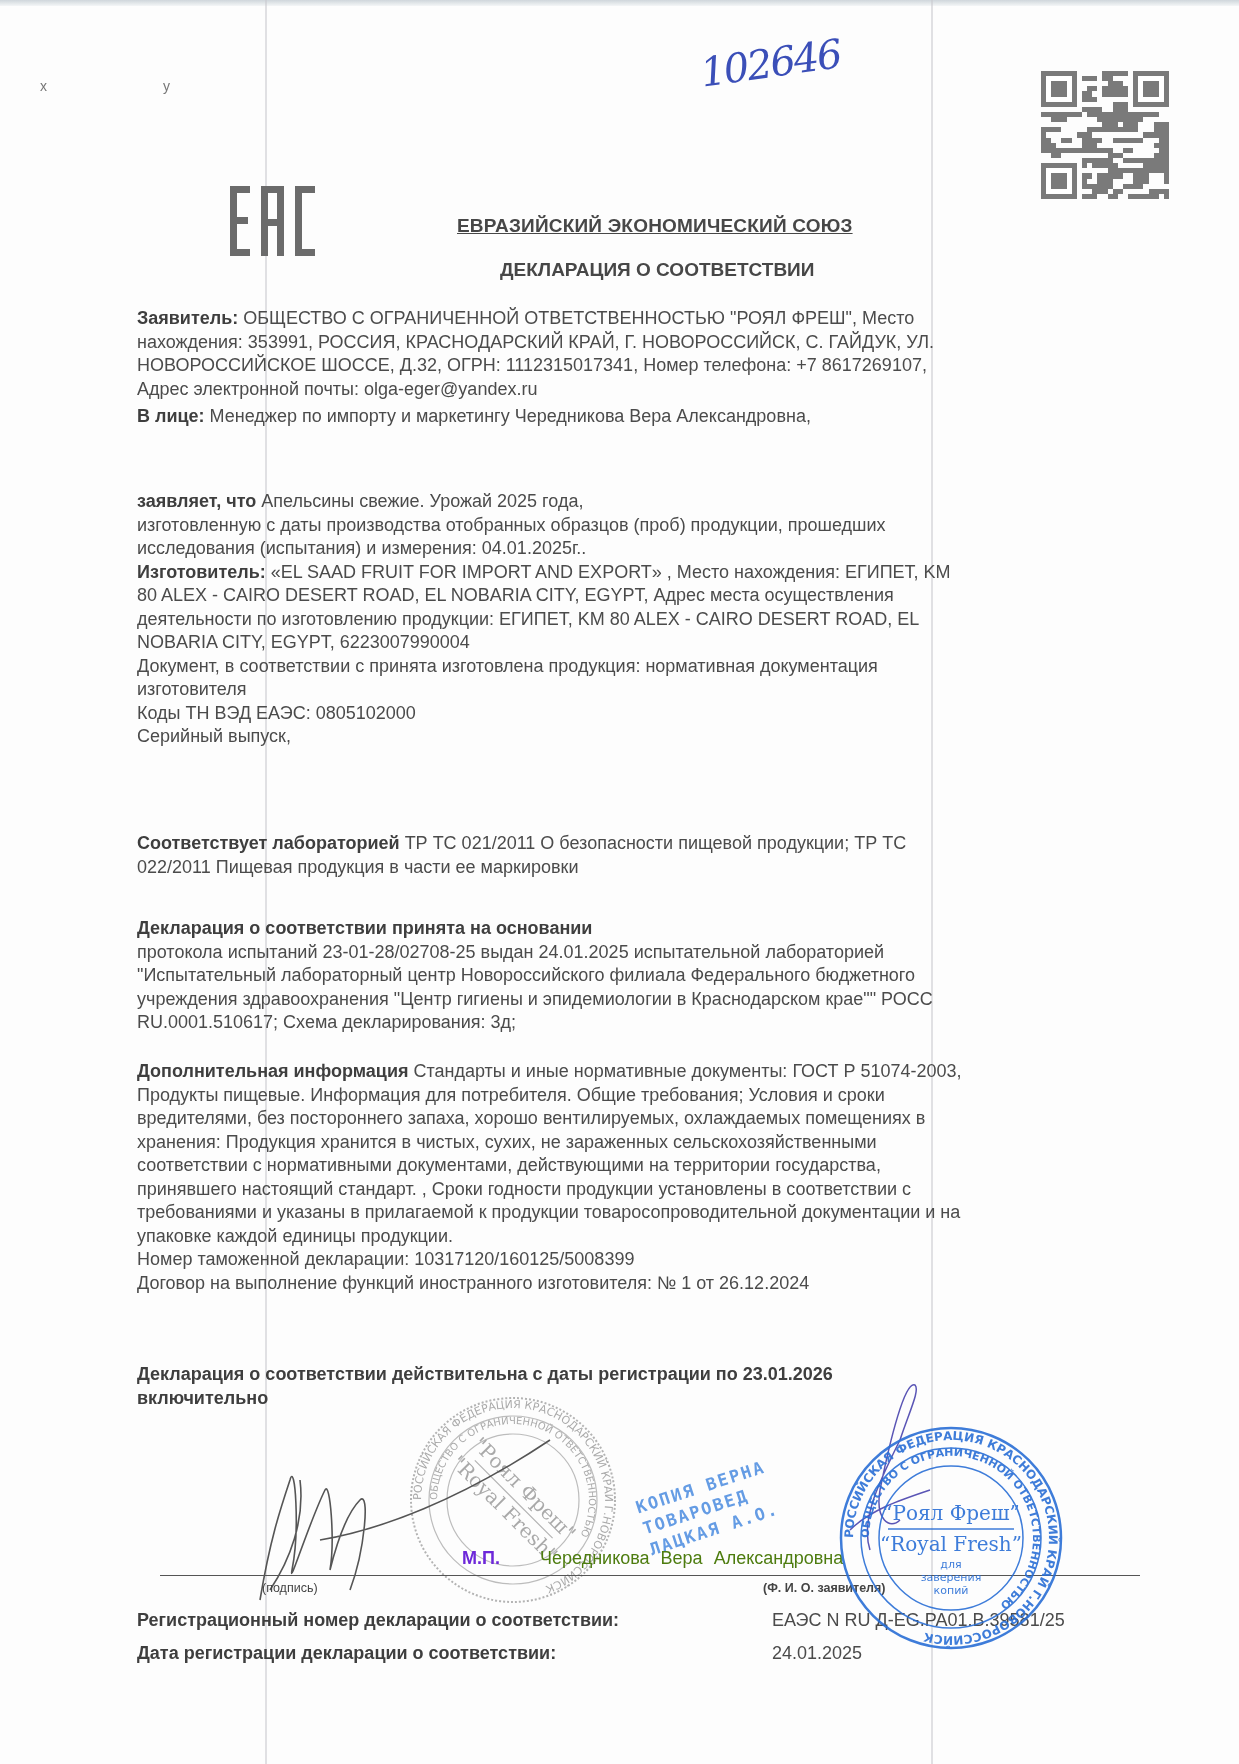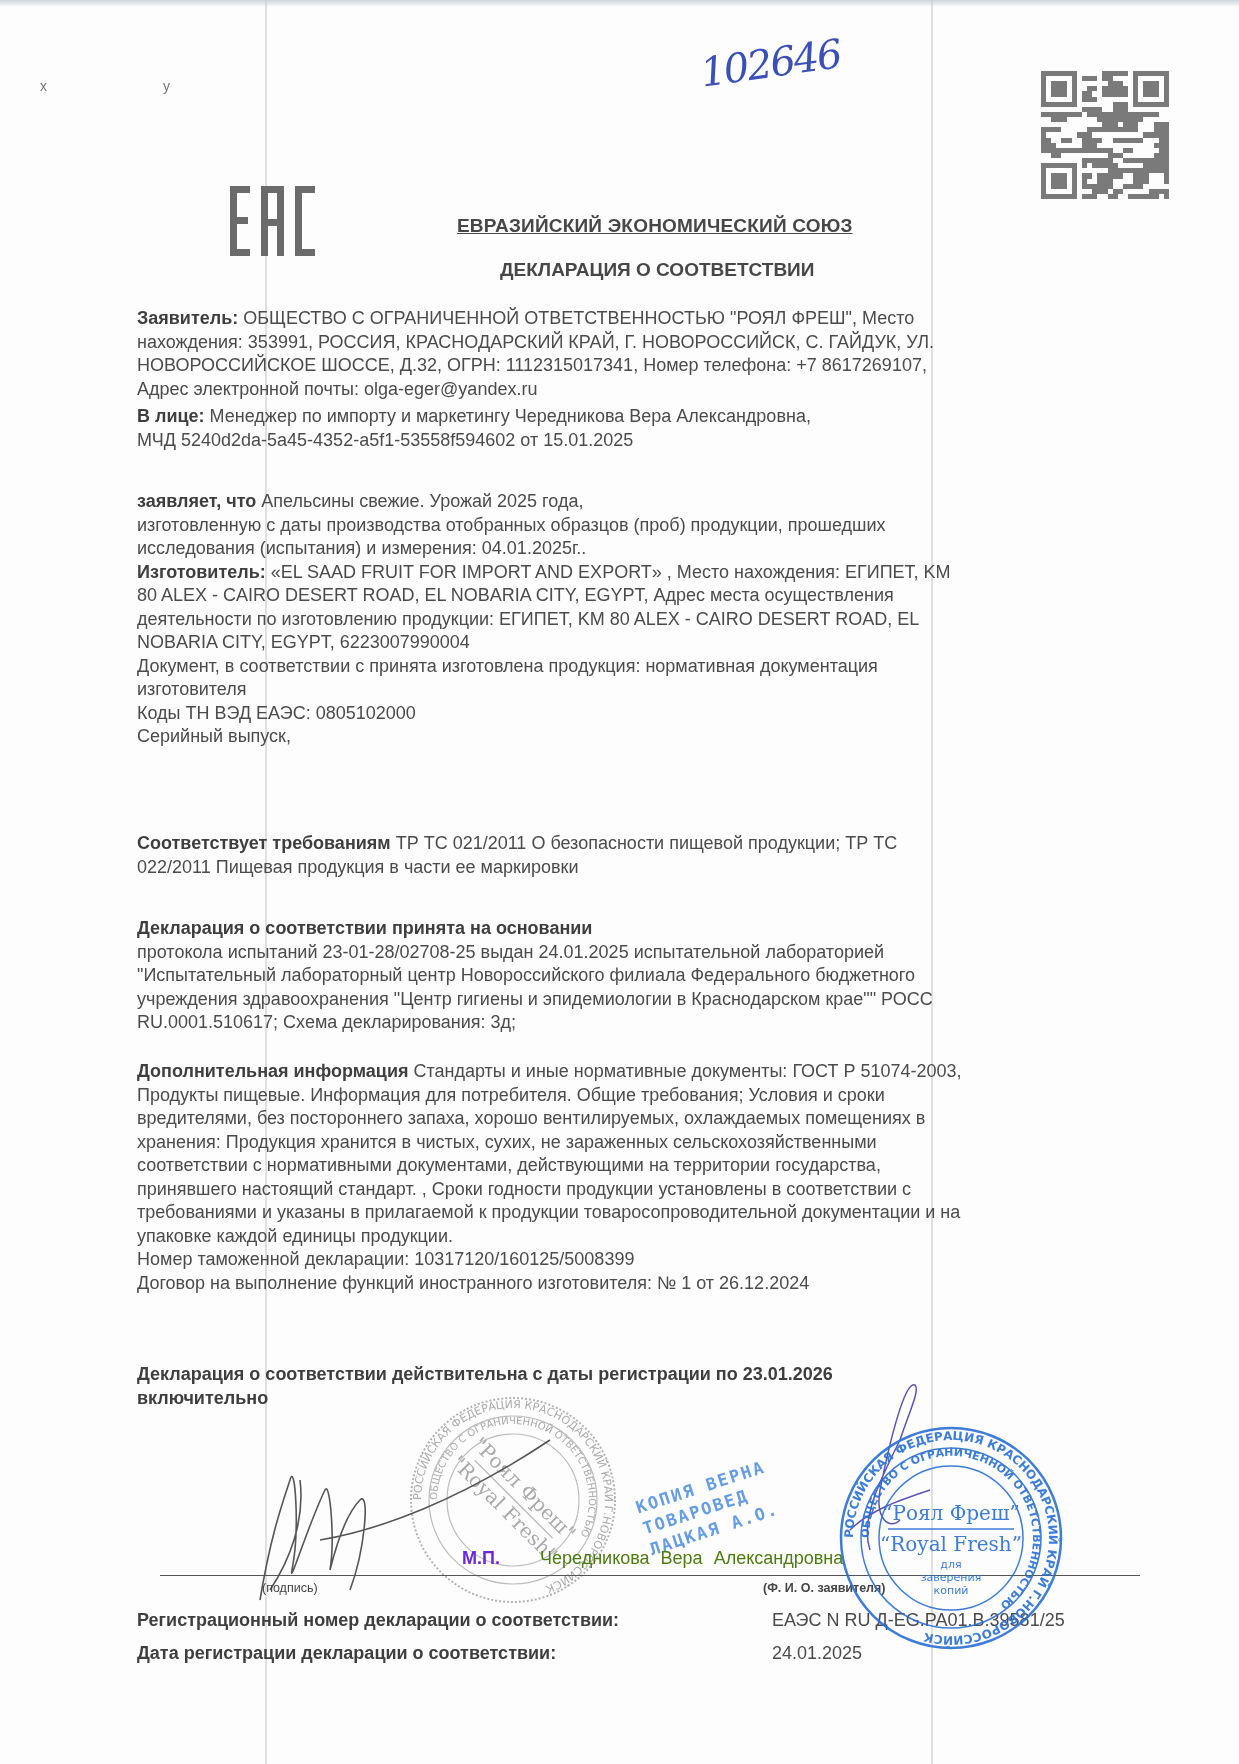--- a/index.html
+++ b/index.html
@@ -336,39 +336,38 @@
 
   <div class="block" style="top:307px">
     <span class="line"><b>Заявитель:</b> <span>ОБЩЕСТВО С ОГРАНИЧЕННОЙ ОТВЕТСТВЕННОСТЬЮ "РОЯЛ ФРЕШ", Место</span></span>
     <span class="line">нахождения: 353991, РОССИЯ,  КРАСНОДАРСКИЙ КРАЙ, Г. НОВОРОССИЙСК, С. ГАЙДУК, УЛ.</span>
     <span class="line">НОВОРОССИЙСКОЕ ШОССЕ, Д.32, ОГРН: 1112315017341, Номер телефона: +7 8617269107,</span>
     <span class="line">Адрес электронной почты: olga-eger@yandex.ru</span>
   </div>
 
   <div class="block" style="top:405px">
     <span class="line"><b>В лице:</b> <span>Менеджер по импорту и маркетингу   Чередникова Вера Александровна,</span></span>
-    <span class="line">МЧД 5240d2da-5a45-4352-a5f1-53558f594602 от 15.01.2025</span>
   </div>
 
   <div class="block" style="top:490px">
     <span class="line"><b>заявляет, что</b><span>  Апельсины свежие. Урожай 2025 года,</span></span>
     <span class="line">изготовленную с даты производства отобранных образцов (проб) продукции, прошедших</span>
     <span class="line">исследования (испытания) и измерения: 04.01.2025г..</span>
     <span class="line"><b>Изготовитель:</b><span>  «EL SAAD FRUIT FOR IMPORT AND EXPORT» , Место нахождения: ЕГИПЕТ, KM</span></span>
     <span class="line">80 ALEX - CAIRO DESERT ROAD, EL NOBARIA CITY, EGYPT, Адрес места осуществления</span>
     <span class="line">деятельности по изготовлению продукции: ЕГИПЕТ, KM 80 ALEX - CAIRO DESERT ROAD, EL</span>
     <span class="line">NOBARIA CITY, EGYPT, 6223007990004</span>
     <span class="line">Документ, в соответствии с принята изготовлена продукция: нормативная документация</span>
     <span class="line">изготовителя</span>
     <span class="line">Коды ТН ВЭД ЕАЭС: 0805102000</span>
     <span class="line">Серийный выпуск,</span>
   </div>
 
   <div class="block" style="top:832px">
-    <span class="line"><b>Соответствует требованиям</b><span>   ТР ТС 021/2011 О безопасности пищевой продукции; ТР ТС</span></span>
+    <span class="line"><b>Соответствует лабораторией</b><span>   ТР ТС 021/2011 О безопасности пищевой продукции; ТР ТС</span></span>
     <span class="line">022/2011 Пищевая продукция в части ее маркировки</span>
   </div>
 
   <div class="block" style="top:917px">
     <span class="line"><b>Декларация о соответствии принята на основании</b></span>
     <span class="line"> протокола испытаний 23-01-28/02708-25 выдан 24.01.2025 испытательной лабораторией</span>
     <span class="line">"Испытательный лабораторный центр Новороссийского филиала Федерального бюджетного</span>
     <span class="line">учреждения здравоохранения "Центр гигиены и эпидемиологии в Краснодарском крае"" РОСС</span>
     <span class="line">RU.0001.510617; Схема декларирования: 3д;</span>
   </div>

